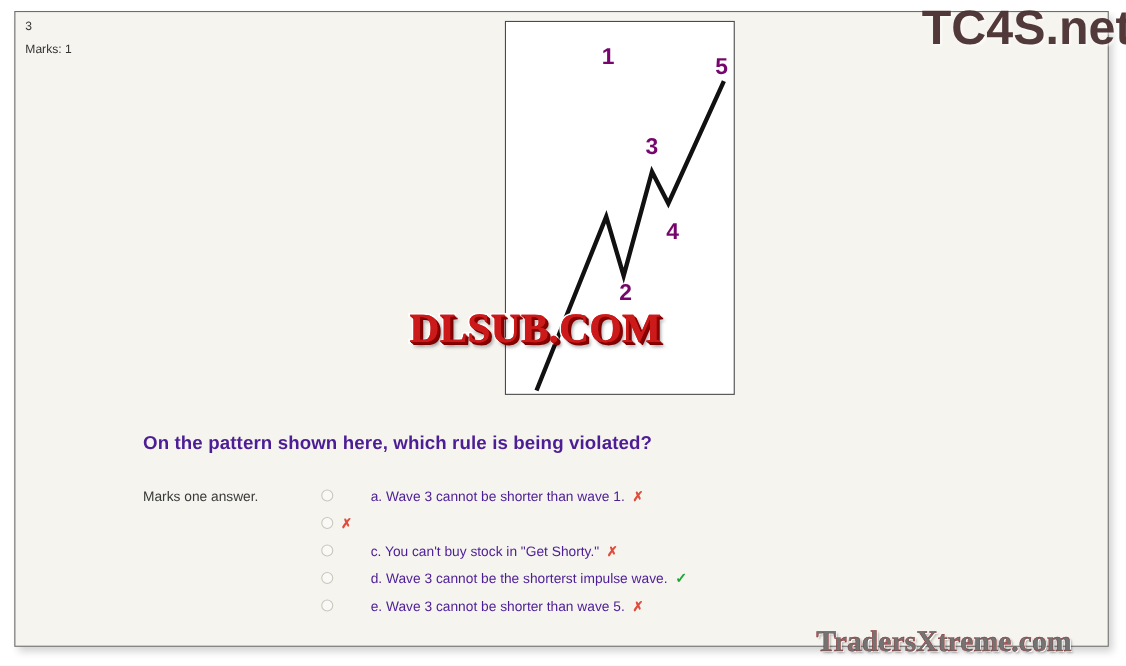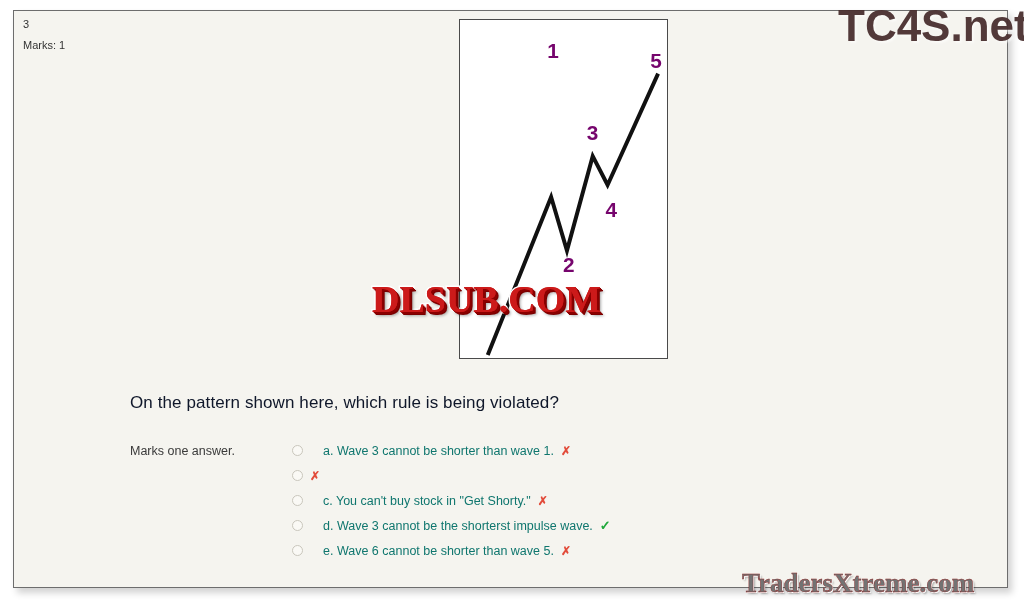--- a/index.html
+++ b/index.html
@@ -139,22 +139,22 @@
     white-space: nowrap;
     text-shadow: 1px 1px 0 #ffffff, 2px 2px 2px rgba(0,0,0,0.30);
   }
 
   
   .question-text {
     position: absolute;
     left: 116px;
     top: 382px;
     font-size: 17px;
-    font-weight: normal;
-    color: #0f172a;
+    font-weight: bold;
+    color: #4c1d95;
     font-family: "Liberation Sans", sans-serif;
     letter-spacing: 0.1px;
   }
 
   
   .answer-area {
     position: absolute;
     left: 116px;
     top: 427px;
     width: 600px;
@@ -182,23 +182,23 @@
   .radio {
     width: 11px;
     height: 11px;
     border: 1px solid #c9c6bc;
     border-radius: 50%;
     background: #faf9f5;
     box-sizing: border-box;
     flex: 0 0 auto;
   }
   .option-text {
-    margin-left: 20px;
+    margin-left: 34px;
     font-size: 12.5px;
-    color: #0f766e;
+    color: #4c1d95;
     font-family: "Liberation Sans", sans-serif;
     white-space: nowrap;
   }
   .mark {
     margin-left: 7px;
     font-size: 12px;
     font-weight: bold;
     font-family: "Liberation Sans", sans-serif;
   }
   .mark.wrong { color: #e24b3a; }
@@ -246,21 +246,21 @@
             <span class="option-text">c. You can't buy stock in "Get Shorty."</span>
             <span class="mark wrong">✗</span>
           </div>
           <div class="option-row">
             <span class="radio"></span>
             <span class="option-text">d. Wave 3 cannot be the shorterst impulse wave.</span>
             <span class="mark right">✓</span>
           </div>
           <div class="option-row">
             <span class="radio"></span>
-            <span class="option-text">e. Wave 6 cannot be shorter than wave 5.</span>
+            <span class="option-text">e. Wave 3 cannot be shorter than wave 5.</span>
             <span class="mark wrong">✗</span>
           </div>
         </div>
     </div>
 
   </div>
 
   <div class="wm-dlsub">DLSUB.COM</div>
   <div class="wm-dlsub-inner">DLSUB.COM</div>
   <div class="wm-tc4s">TC4S.net</div>

